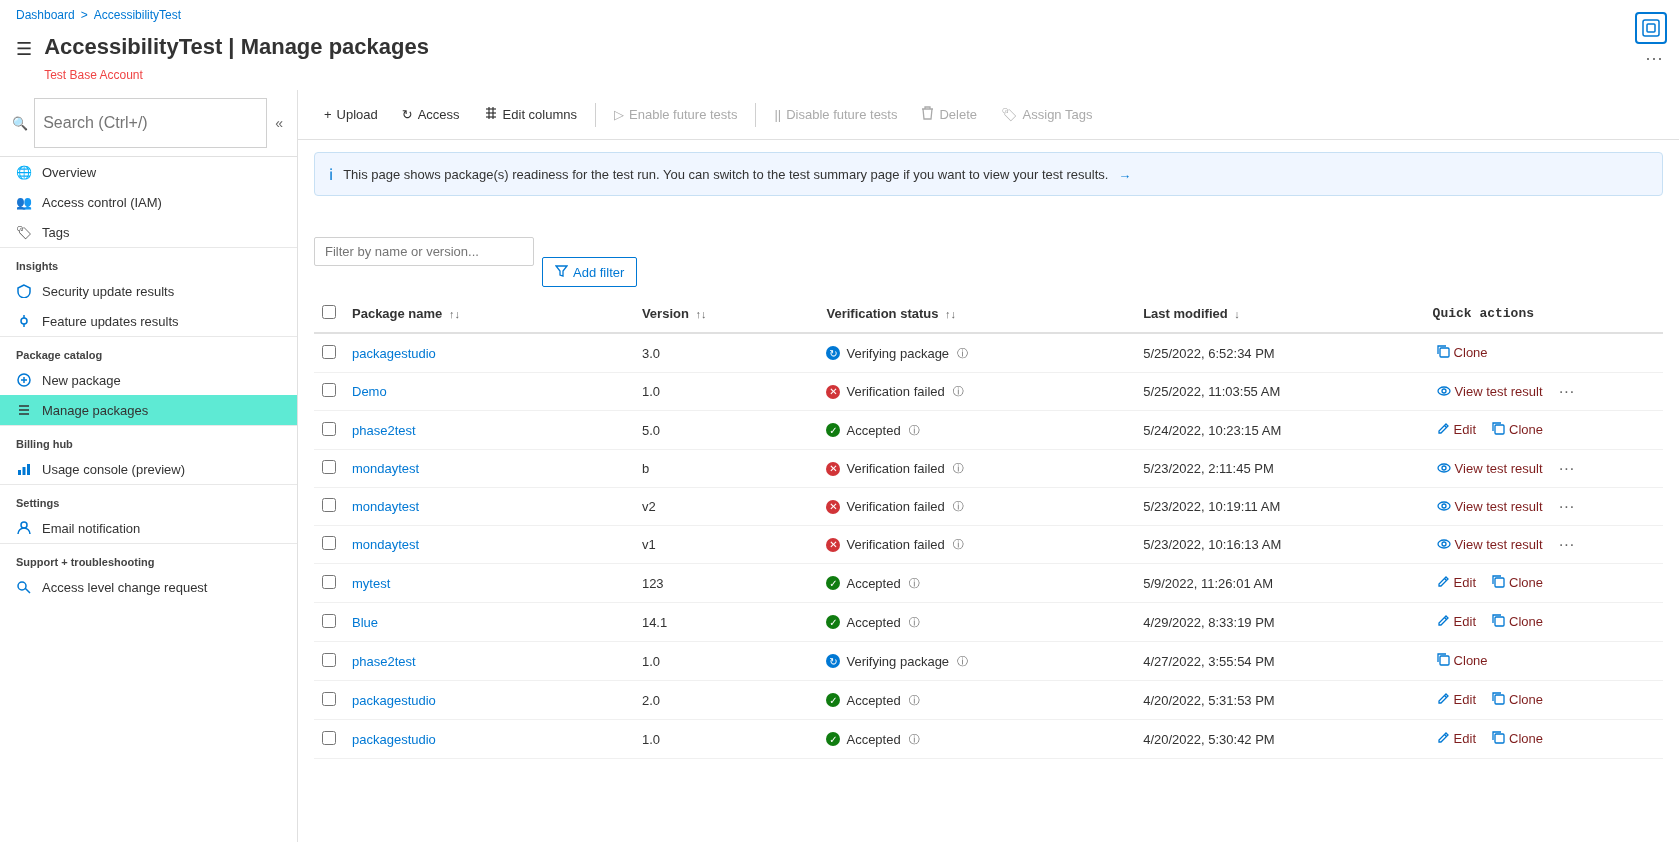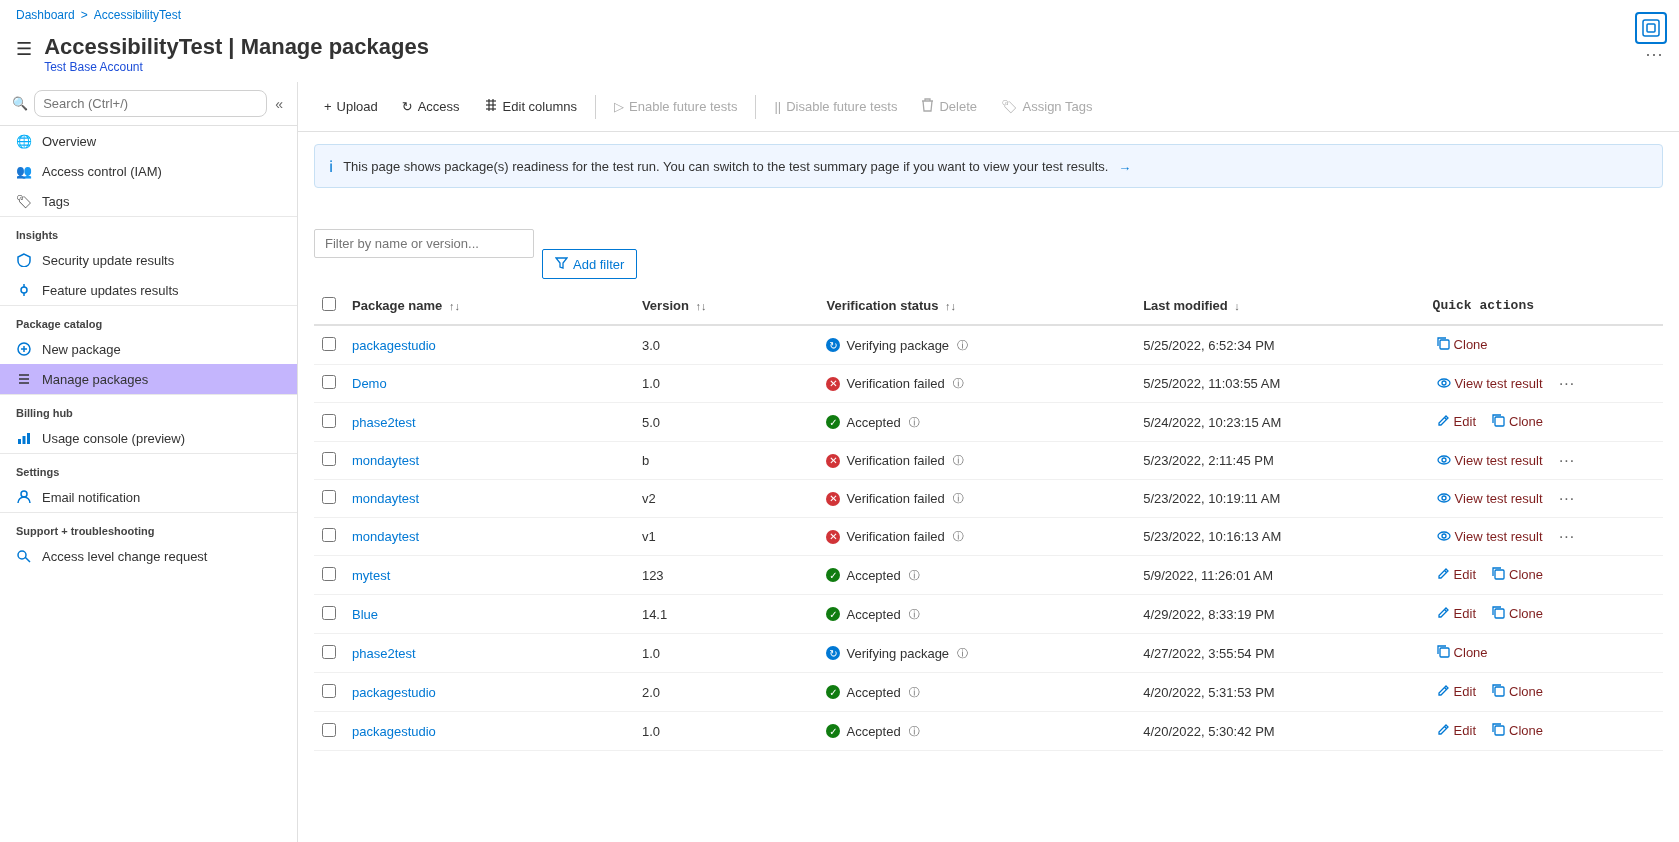--- a/index.html
+++ b/index.html
@@ -8,35 +8,35 @@
     
     .breadcrumb { padding: 8px 16px; font-size: 12px; color: #0078d4; display: flex; align-items: center; gap: 6px; }
     .breadcrumb span { color: #0078d4; cursor: pointer; }
     .breadcrumb-sep { color: #666; }
     
     
     .page-header { padding: 4px 16px 8px 16px; display: flex; align-items: flex-start; gap: 12px; }
     .hamburger { font-size: 18px; cursor: pointer; color: #333; padding-top: 4px; }
     .header-title-area { flex: 1; }
     .header-title { font-size: 22px; font-weight: 600; color: #333; display: flex; align-items: center; gap: 8px; }
-    .header-subtitle { font-size: 12px; color: #1d4ed8; margin-top: 0; }
+    .header-subtitle { font-size: 12px; color: #ef4444; margin-top: 8px; }
     .header-more { font-size: 18px; color: #666; cursor: pointer; align-self: center; }
     
     
     .main-layout { display: flex; flex: 1; overflow: hidden; }
     
     
     .sidebar { width: 298px; border-right: 1px solid #e0e0e0; overflow-y: auto; background: #fff; flex-shrink: 0; }
     .search-box { padding: 8px 12px; border-bottom: 1px solid #e0e0e0; display: flex; align-items: center; gap: 6px; }
-    .search-input { border: 1px solid #d0d0d0; border-radius: 8px; padding: 5px 8px; font-size: 13px; flex: 1; outline: none; }
+    .search-input { border: 1px solid #d0d0d0; border-radius: 0; padding: 15px 8px; font-size: 16px; flex: 1; outline: none; }
     .collapse-btn { cursor: pointer; color: #666; font-size: 14px; padding: 2px; }
     
     .sidebar-section { padding: 0; }
     .sidebar-item { display: flex; align-items: center; gap: 10px; padding: 7px 16px; cursor: pointer; color: #333; font-size: 13px; }
-    .sidebar-item.active { background: #c4b5fd; }
+    .sidebar-item.active { background: #5eead4; }
     .sidebar-item .icon { width: 16px; height: 16px; flex-shrink: 0; display: flex; align-items: center; justify-content: center; }
     
     .sidebar-group-label { padding: 12px 16px 4px 16px; font-size: 11px; font-weight: 600; color: #444; text-transform: none; border-top: 1px solid #e8e8e8; }
     .sidebar-group-label:first-child { border-top: none; }
     
     
     .content { flex: 1; overflow: auto; padding: 0; }
     
     
     .toolbar { display: flex; align-items: center; gap: 4px; padding: 10px 16px; border-bottom: 1px solid #e0e0e0; flex-wrap: wrap; }

